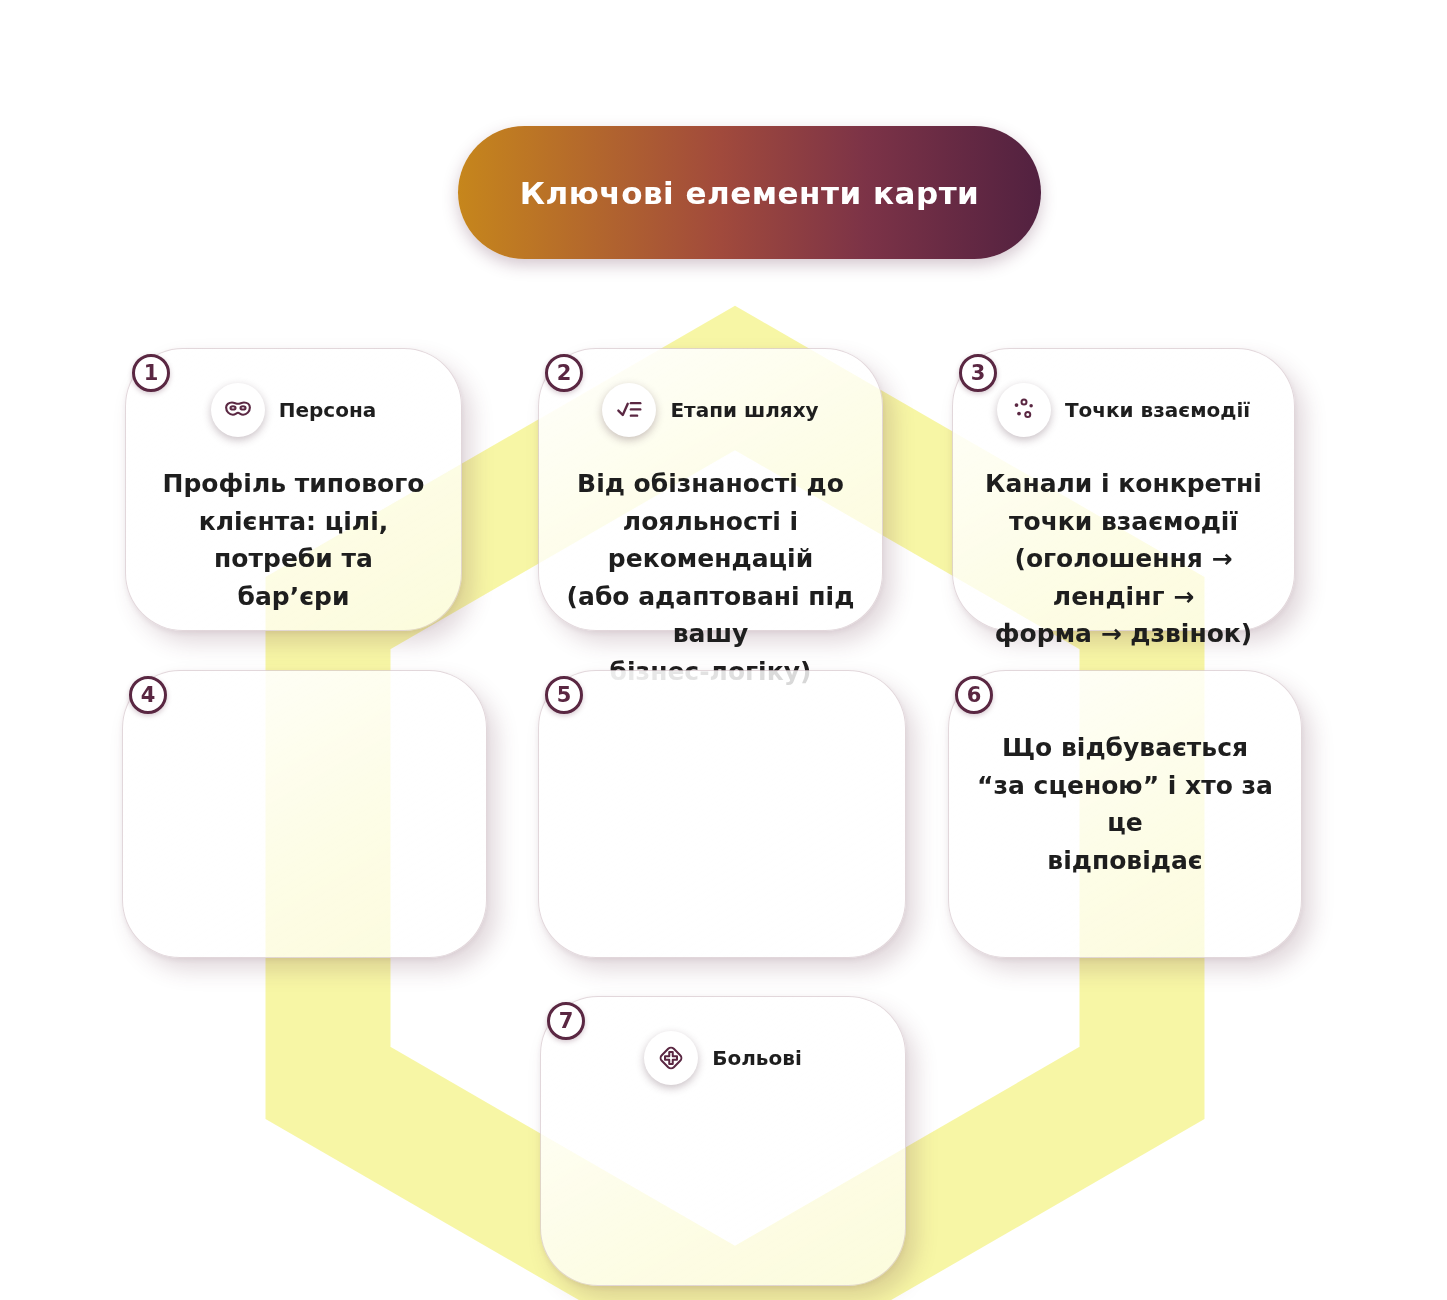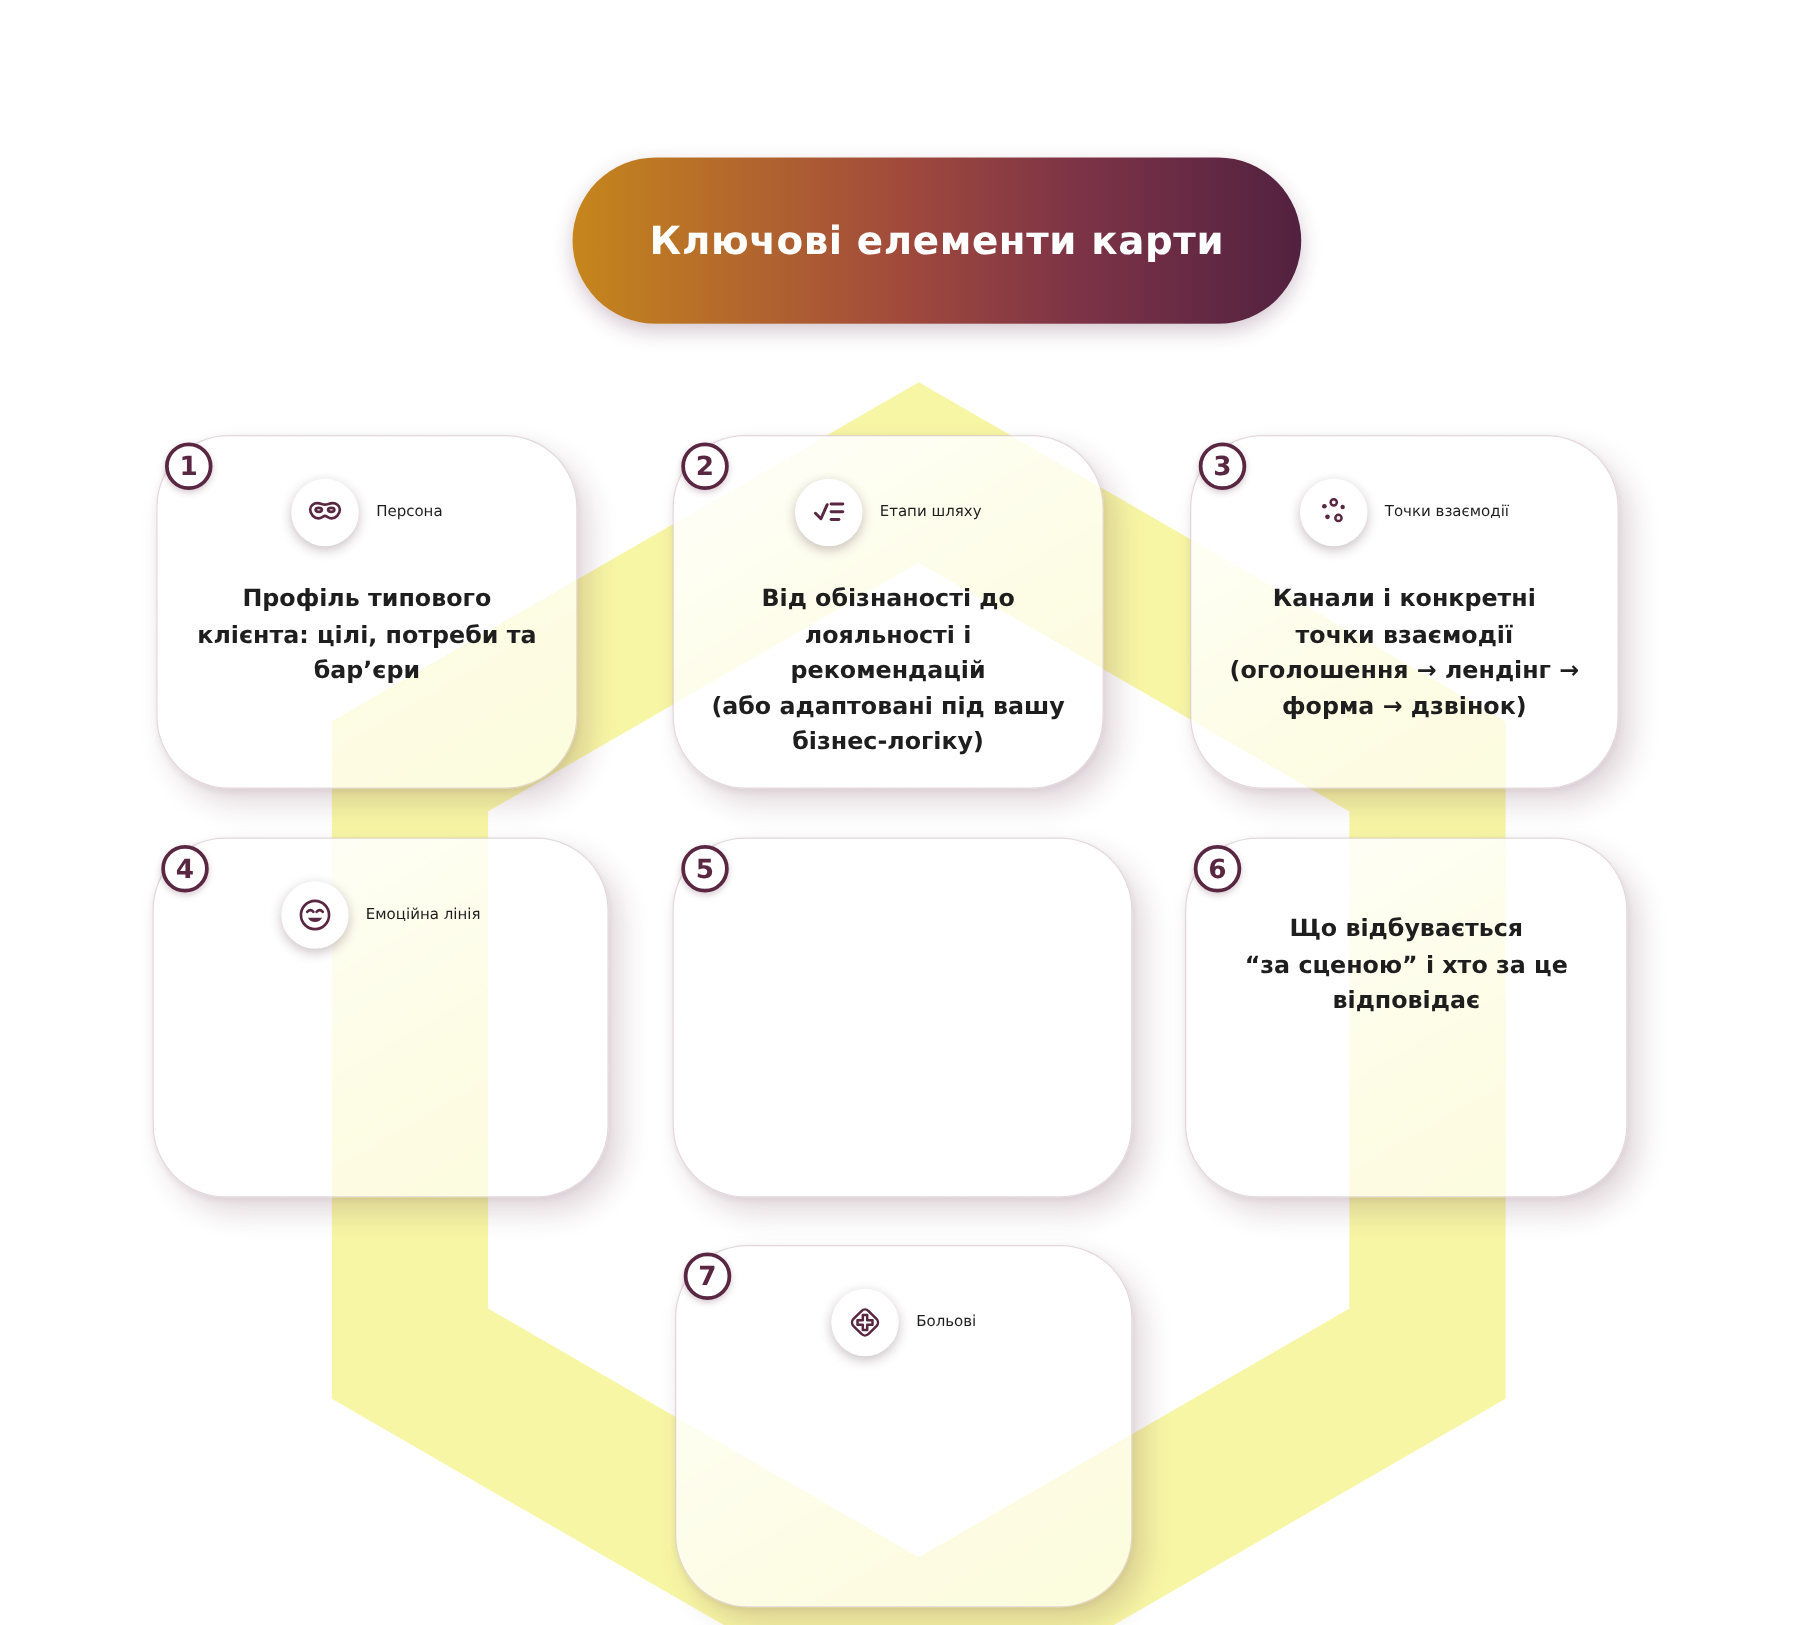--- a/index.html
+++ b/index.html
@@ -62,26 +62,26 @@
     margin-top:4px;
   }
   .icon-circle{
     width:54px;height:54px;border-radius:50%;
     background:#ffffff;
     box-shadow:0 3px 9px rgba(60,30,45,0.28);
     display:flex;align-items:center;justify-content:center;
     flex:0 0 auto;
   }
   .card-heading{
-    font-size:12px;font-weight:400;color:#1E1E1E;
+    font-size:20px;font-weight:700;color:#1E1E1E;
     white-space:pre-line;text-align:center;line-height:1.3;
   }
   .card-body{
     margin-top:28px;
-    font-size:19px;font-weight:700;color:#1E1E1E;
+    font-size:25px;font-weight:700;color:#1E1E1E;
     white-space:pre-line;text-align:center;line-height:1.5;
   }
   svg.ic{display:block;}
 </style>
 </head>
 <body>
 
 <div class="canvas">
 
   <svg class="hex-bg" viewBox="0 0 1447 1300" xmlns="http://www.w3.org/2000/svg">
@@ -143,31 +143,20 @@
       <div class="card-heading">Точки взаємодії</div>
     </div>
     <div class="card-body">Канали і конкретні
 точки взаємодії
 (оголошення → лендінг →
 форма → дзвінок)</div>
   </div>
 
   <div class="card card4">
     <div class="badge">4</div>
-    <div class="card-header">
-      <div class="icon-circle">
-        <svg class="ic" width="30" height="30" viewBox="0 0 24 24" fill="none" stroke="#5A2742" stroke-width="1.7" stroke-linecap="round" stroke-linejoin="round">
-          <circle cx="12" cy="12" r="9"></circle>
-          <path d="M7 10q2-2.2 4 0"></path>
-          <path d="M13 10q2-2.2 4 0"></path>
-          <path d="M7.5 13.8c1.4 3.6 7.6 3.6 9 0z" fill="#5A2742" stroke="none"></path>
-        </svg>
-      </div>
-      <div class="card-heading">Емоційна лінія</div>
-    </div>
   </div>
 
   <div class="card card5">
     <div class="badge">5</div>
   </div>
 
   <div class="card card6">
     <div class="badge">6</div>
     <div class="card-body">Що відбувається
 “за сценою” і хто за це

